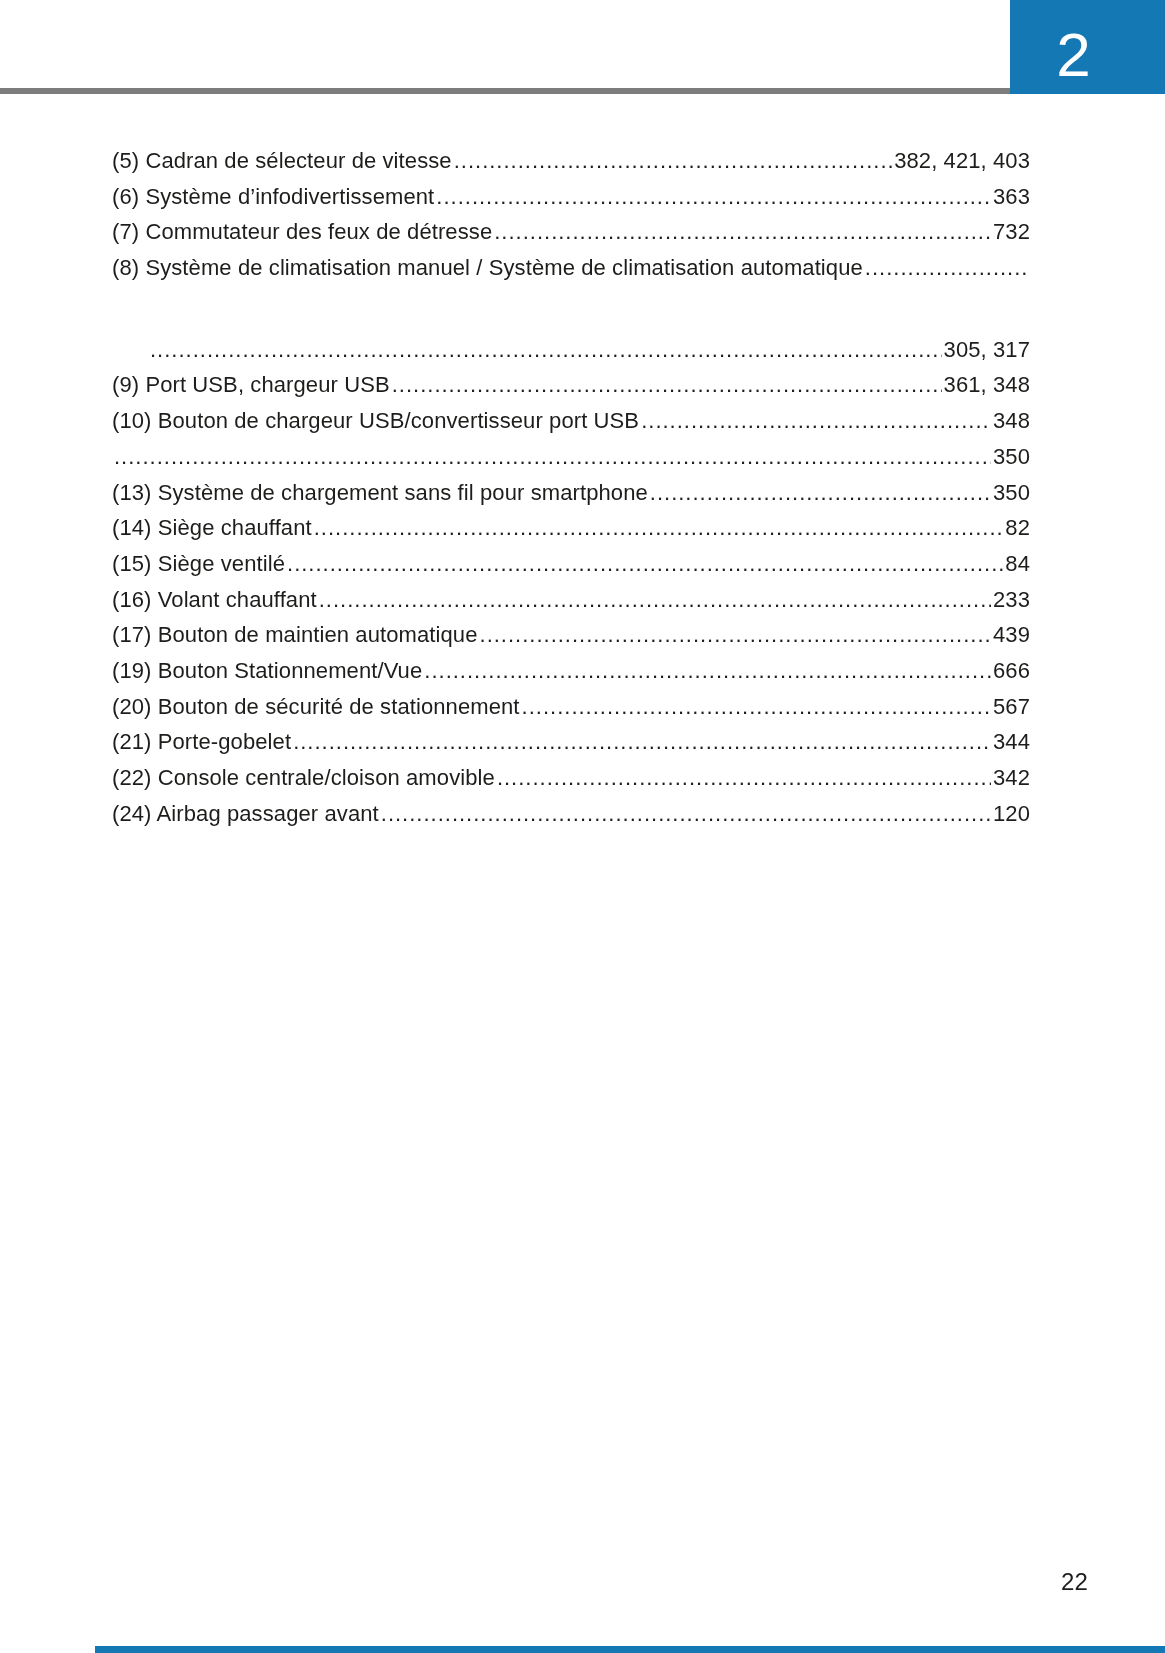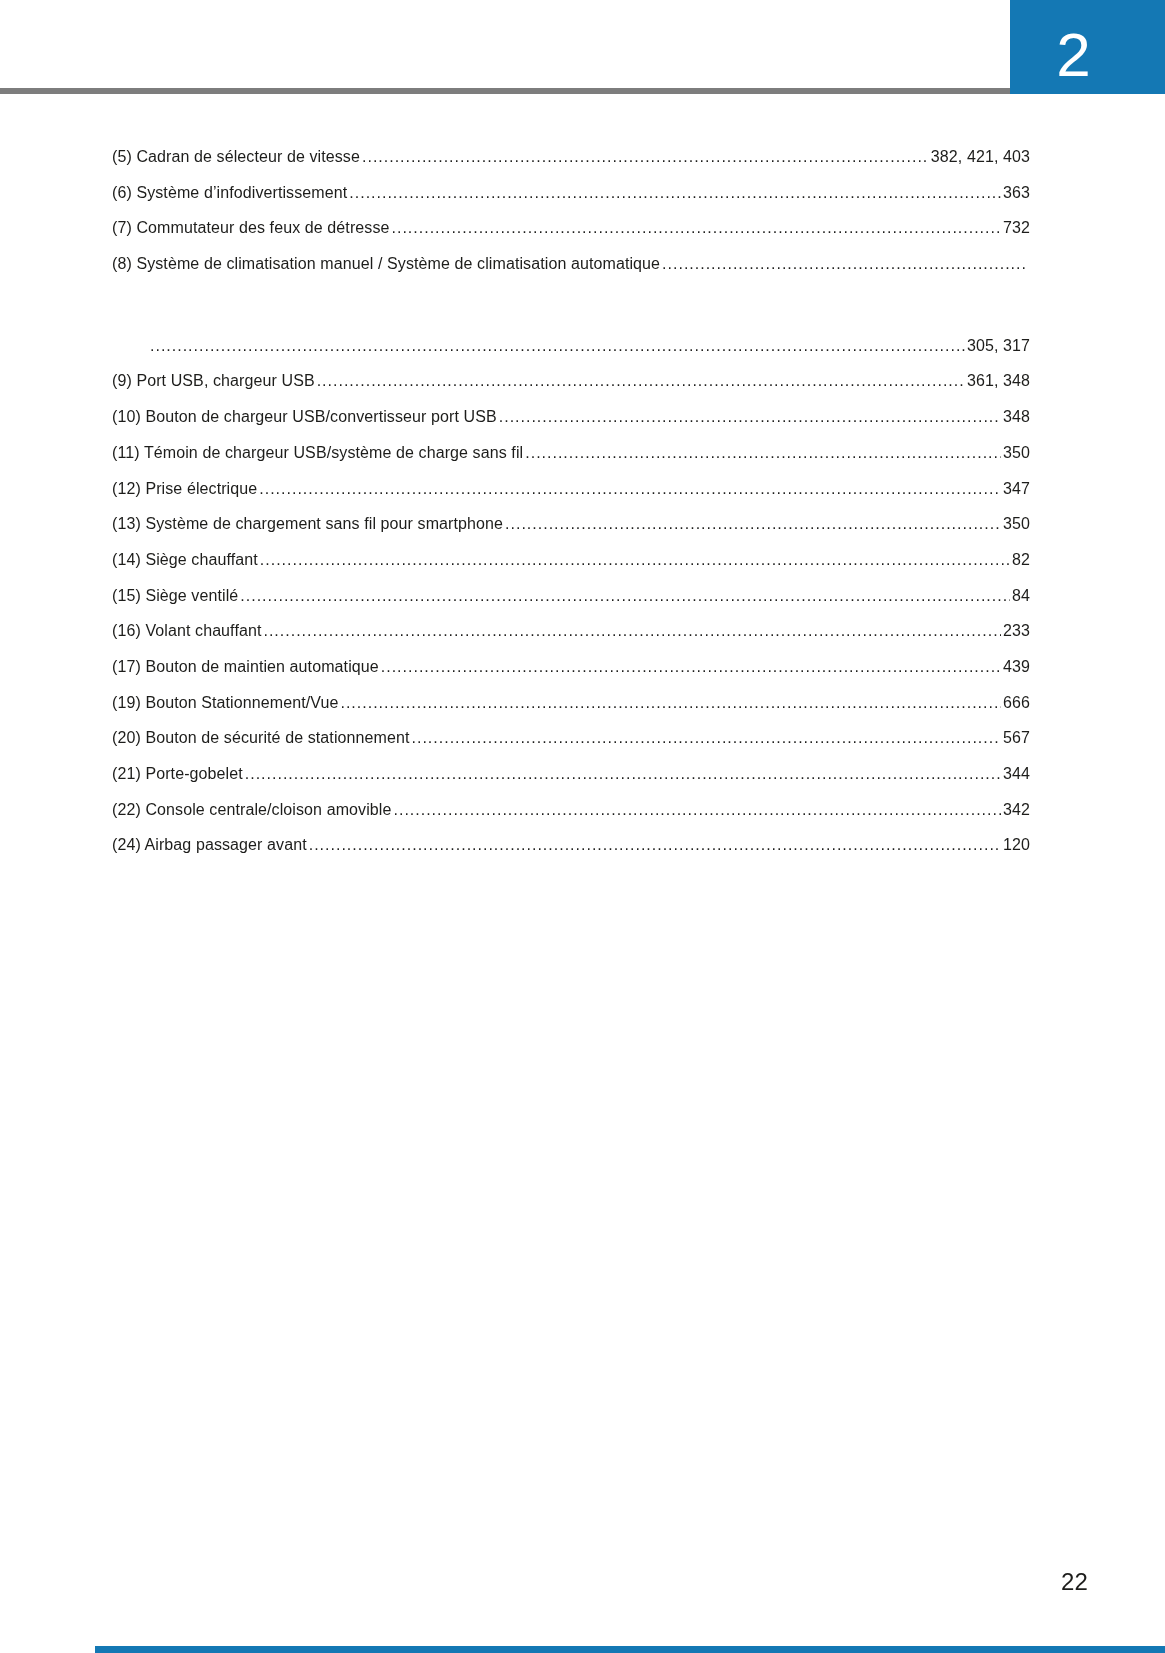--- a/index.html
+++ b/index.html
@@ -42,21 +42,21 @@
   .toc {
     position: absolute;
     top: 148px;
     left: 112px;
     width: 918px;
   }
   .toc-row {
     display: flex;
     align-items: baseline;
     height: 35.7px;
-    font-size: 16px;
+    font-size: 22px;
     white-space: nowrap;
     text-align: center;
   }
   .toc-entry { flex: 0 0 auto; letter-spacing: 0.1px; }
   .toc-leader {
     flex: 1 1 auto;
     overflow: hidden;
     white-space: nowrap;
     min-width: 8px;
     margin: 0 2px;
@@ -120,28 +120,22 @@
       <span class="toc-entry">(9) Port USB, chargeur USB</span>
       <span class="toc-leader"></span>
       <span class="toc-pages">361, 348</span>
     </div>
     <div class="toc-row">
       <span class="toc-entry">(10) Bouton de chargeur USB/convertisseur port USB</span>
       <span class="toc-leader"></span>
       <span class="toc-pages">348</span>
     </div>
     <div class="toc-row">
-      <span class="toc-entry">(11) Témoin de chargeur USB/système de charge sans fil</span>
       <span class="toc-leader"></span>
       <span class="toc-pages">350</span>
-    </div>
-    <div class="toc-row">
-      <span class="toc-entry">(12) Prise électrique</span>
-      <span class="toc-leader"></span>
-      <span class="toc-pages">347</span>
     </div>
     <div class="toc-row">
       <span class="toc-entry">(13) Système de chargement sans fil pour smartphone</span>
       <span class="toc-leader"></span>
       <span class="toc-pages">350</span>
     </div>
     <div class="toc-row">
       <span class="toc-entry">(14) Siège chauffant</span>
       <span class="toc-leader"></span>
       <span class="toc-pages">82</span>

